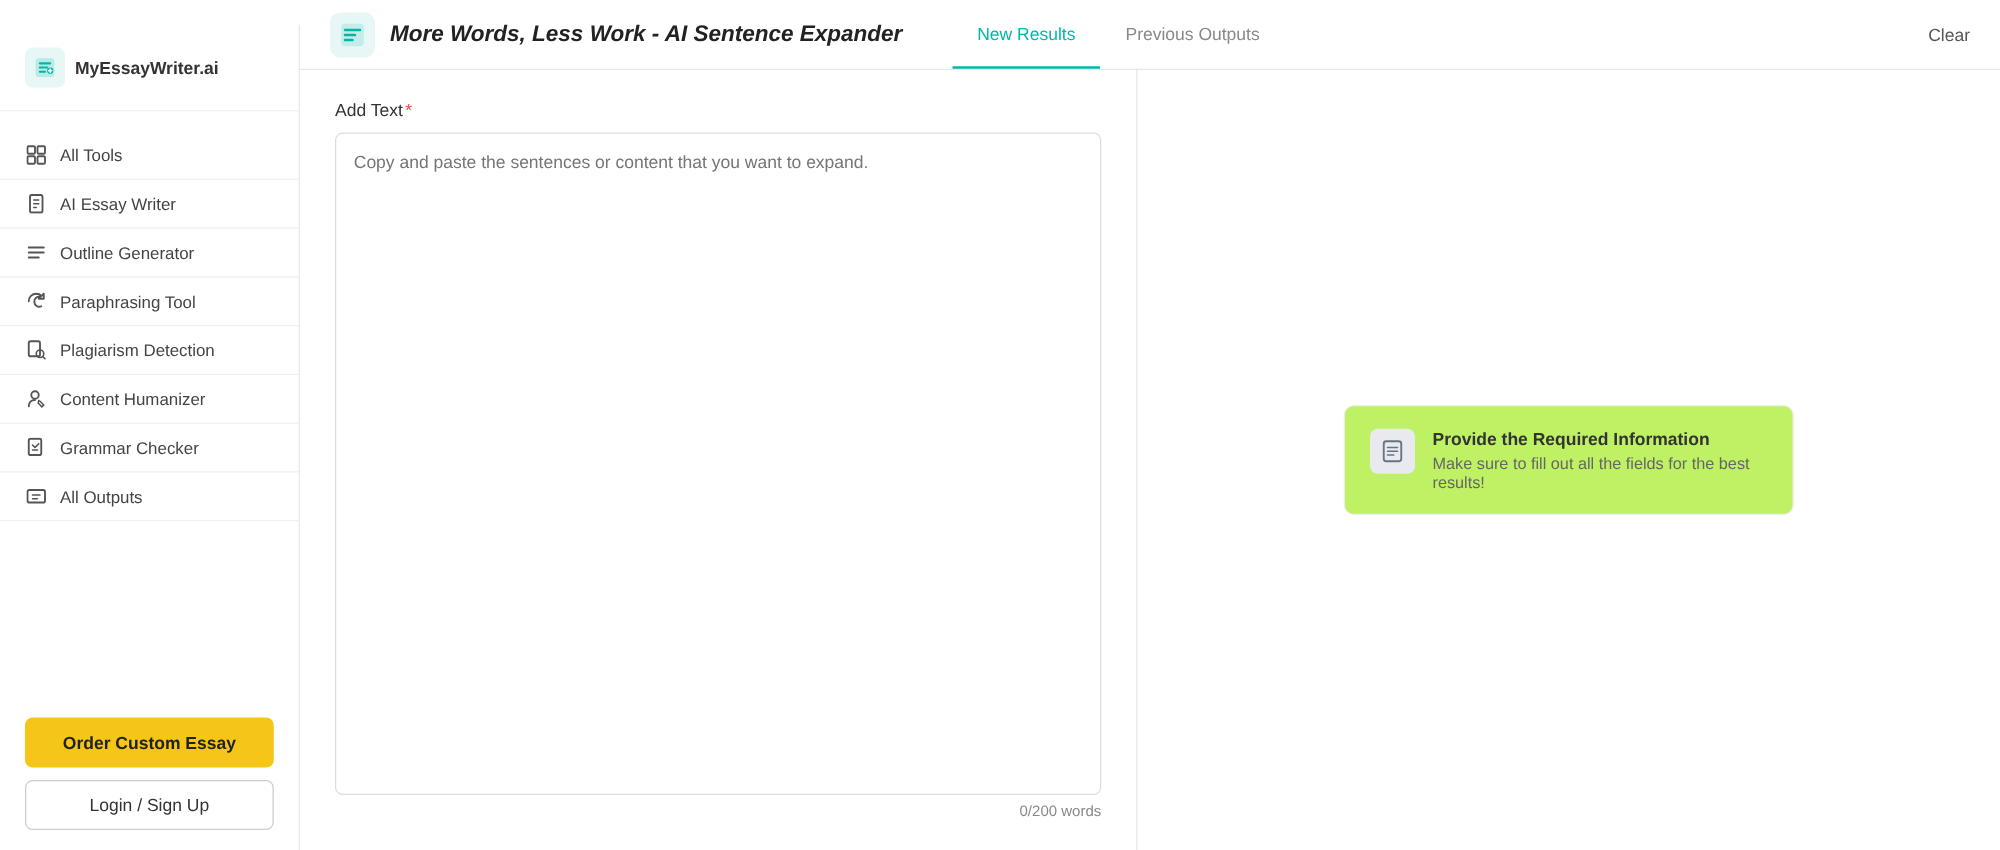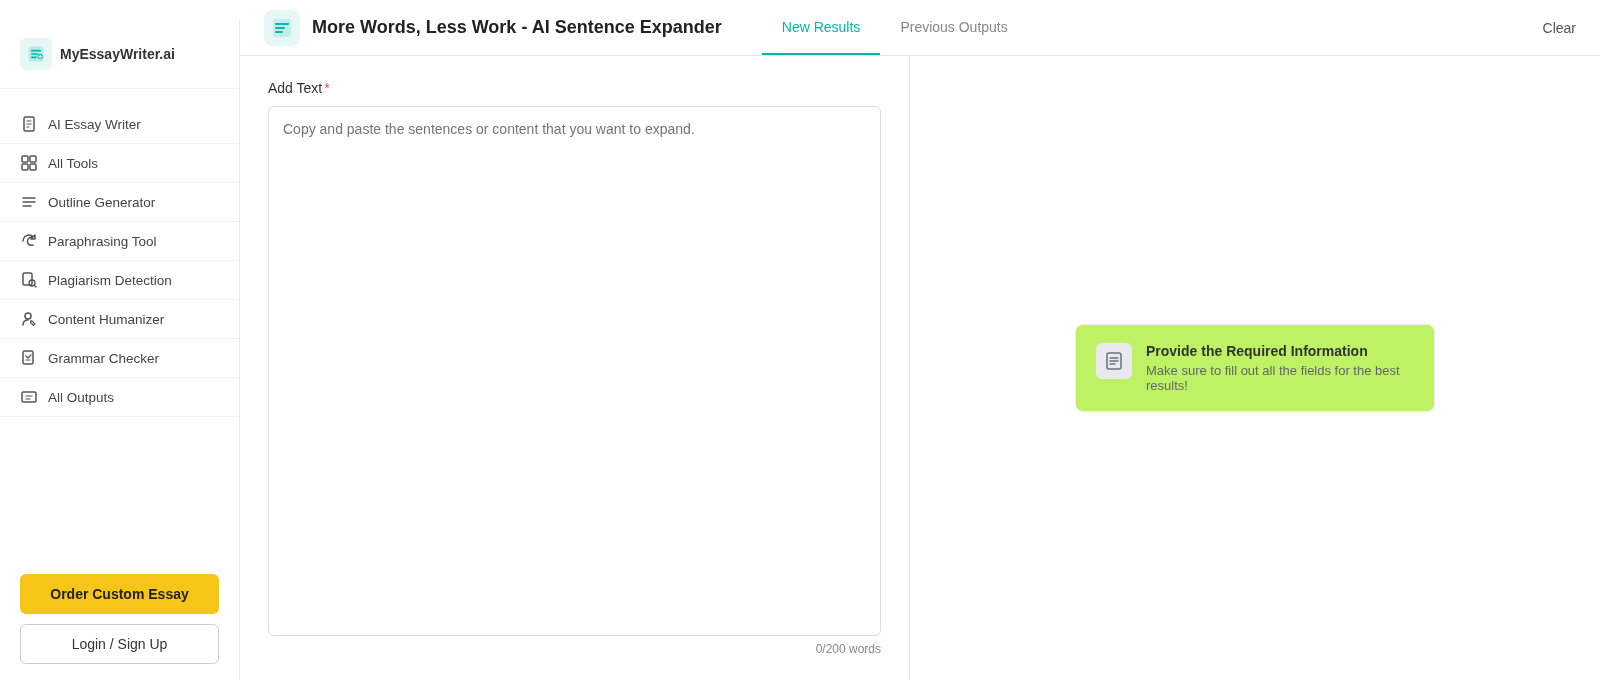--- a/index.html
+++ b/index.html
@@ -70,21 +70,21 @@
       border-bottom: 1px solid #e8e8e8;
       height: 56px;
     }
     .topbar-left { display: flex; align-items: center; gap: 12px; }
     .tool-icon {
       width: 36px; height: 36px;
       background: #e6f7f5;
       border-radius: 8px;
       display: flex; align-items: center; justify-content: center;
     }
-    .tool-title { font-size: 18px; font-weight: 600; color: #222; }
+    .tool-title { font-size: 18px; font-weight: 600; color: #222; font-style: italic; }
 
     .topbar-tabs { display: flex; align-items: center; gap: 0; }
     .tab {
       padding: 18px 20px;
       font-size: 14px;
       color: #888;
       cursor: pointer;
       border-bottom: 2px solid transparent;
     }
     .tab.active { color: #00b8a9; border-bottom: 2px solid #00b8a9; }
@@ -178,37 +178,37 @@
       </svg>
     </div>
     <span class="logo-text">MyEssayWriter.ai</span>
   </div>
 
   <nav class="sidebar-nav">
 
     <div class="nav-item">
       <span class="nav-icon">
         <svg width="16" height="16" viewBox="0 0 16 16" fill="none">
-          <rect x="3" y="1" width="10" height="14" rx="1.5" stroke="#555" stroke-width="1.5"></rect>
-          <path d="M6 5h4M6 8h4M6 11h2" stroke="#555" stroke-width="1.2" stroke-linecap="round"></path>
-        </svg>
-      </span>
-      <span>AI Essay Writer</span>
-    </div>
-
-    <div class="nav-item">
-      <span class="nav-icon">
-        <svg width="16" height="16" viewBox="0 0 16 16" fill="none">
           <rect x="1" y="1" width="6" height="6" rx="1" stroke="#555" stroke-width="1.5"></rect>
           <rect x="9" y="1" width="6" height="6" rx="1" stroke="#555" stroke-width="1.5"></rect>
           <rect x="1" y="9" width="6" height="6" rx="1" stroke="#555" stroke-width="1.5"></rect>
           <rect x="9" y="9" width="6" height="6" rx="1" stroke="#555" stroke-width="1.5"></rect>
         </svg>
       </span>
       <span>All Tools</span>
+    </div>
+
+    <div class="nav-item">
+      <span class="nav-icon">
+        <svg width="16" height="16" viewBox="0 0 16 16" fill="none">
+          <rect x="3" y="1" width="10" height="14" rx="1.5" stroke="#555" stroke-width="1.5"></rect>
+          <path d="M6 5h4M6 8h4M6 11h2" stroke="#555" stroke-width="1.2" stroke-linecap="round"></path>
+        </svg>
+      </span>
+      <span>AI Essay Writer</span>
     </div>
 
     <div class="nav-item">
       <span class="nav-icon">
         <svg width="16" height="16" viewBox="0 0 16 16" fill="none">
           <path d="M2 4h12M2 8h12M2 12h8" stroke="#555" stroke-width="1.5" stroke-linecap="round"></path>
         </svg>
       </span>
       <span>Outline Generator</span>
     </div>

